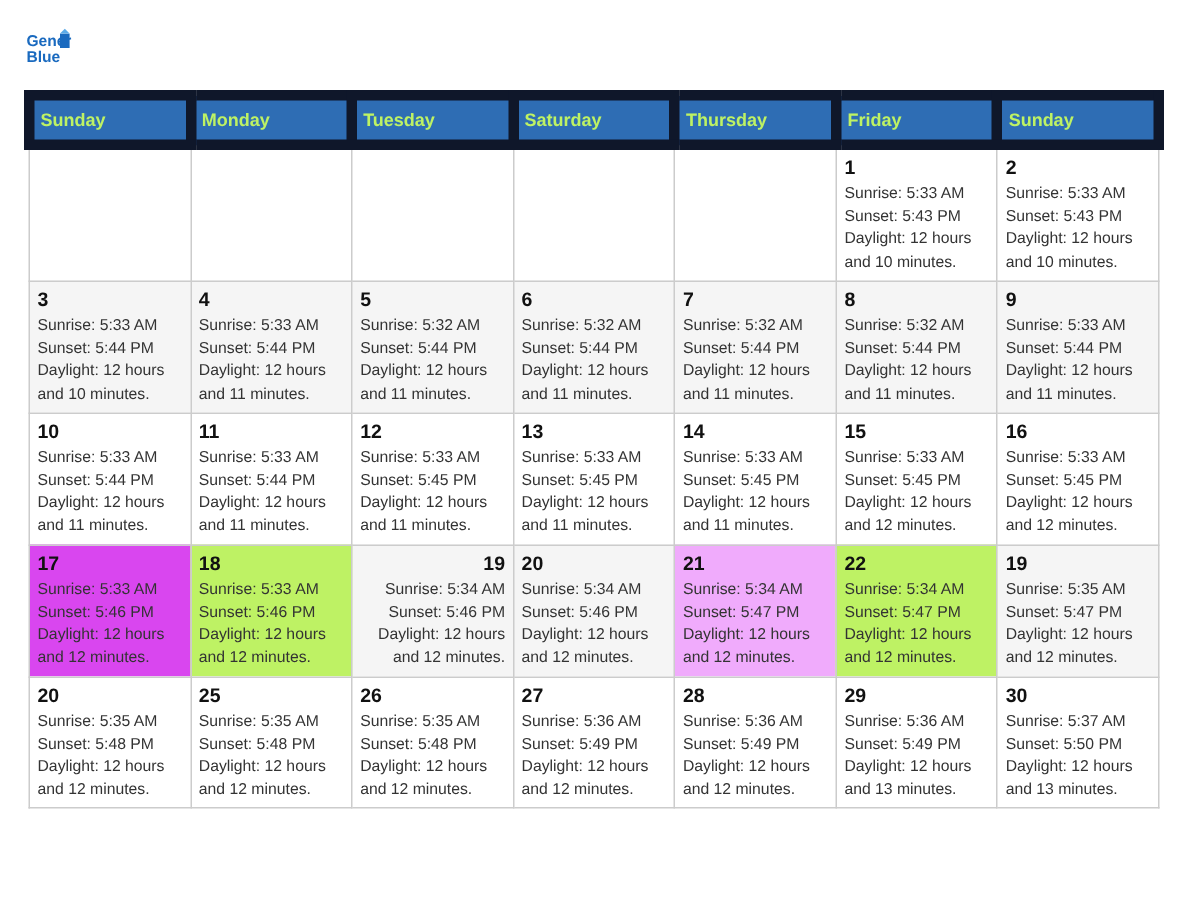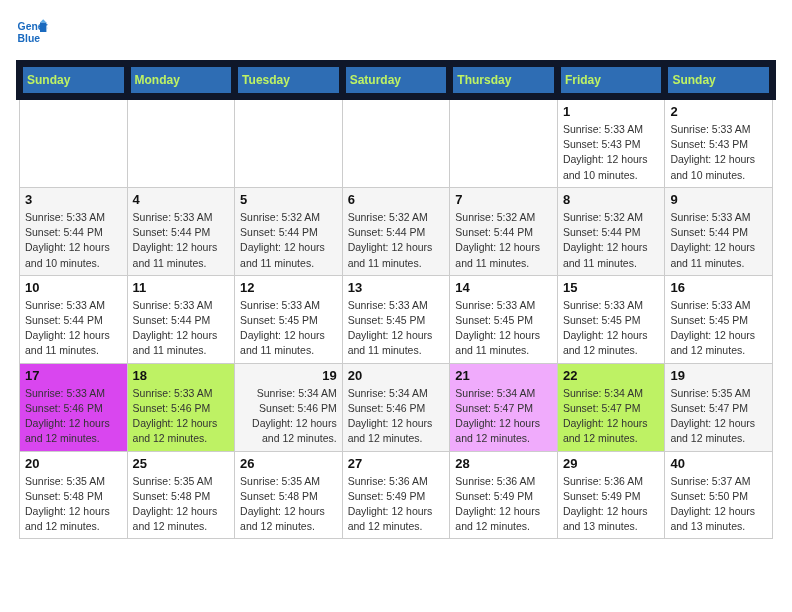--- a/index.html
+++ b/index.html
@@ -320,21 +320,21 @@
 and 12 minutes.</div>
         </td>
         <td>
           <div class="day-num">29</div>
           <div class="day-detail" style="white-space: pre-line;">Sunrise: 5:36 AM
 Sunset: 5:49 PM
 Daylight: 12 hours
 and 13 minutes.</div>
         </td>
         <td>
-          <div class="day-num">40</div>
+          <div class="day-num">30</div>
           <div class="day-detail" style="white-space: pre-line;">Sunrise: 5:37 AM
 Sunset: 5:50 PM
 Daylight: 12 hours
 and 13 minutes.</div>
         </td>
       </tr>
     </tbody>
 </table>
 
 </body></html>

